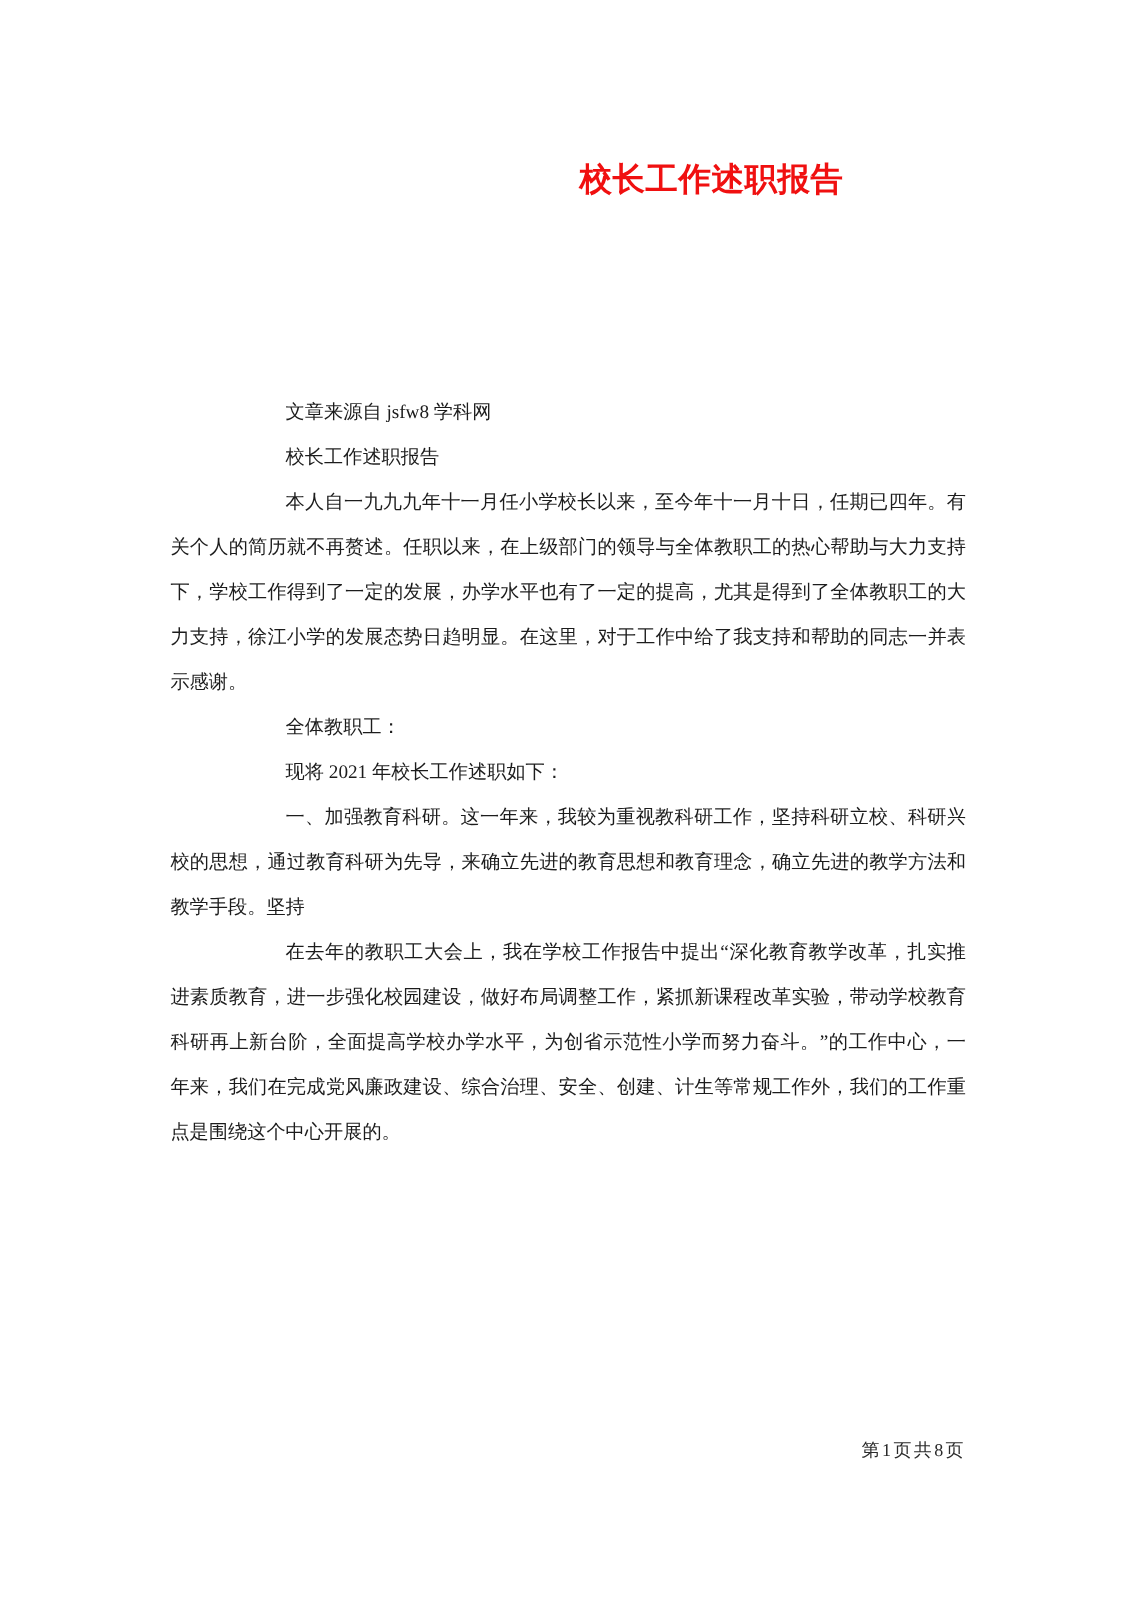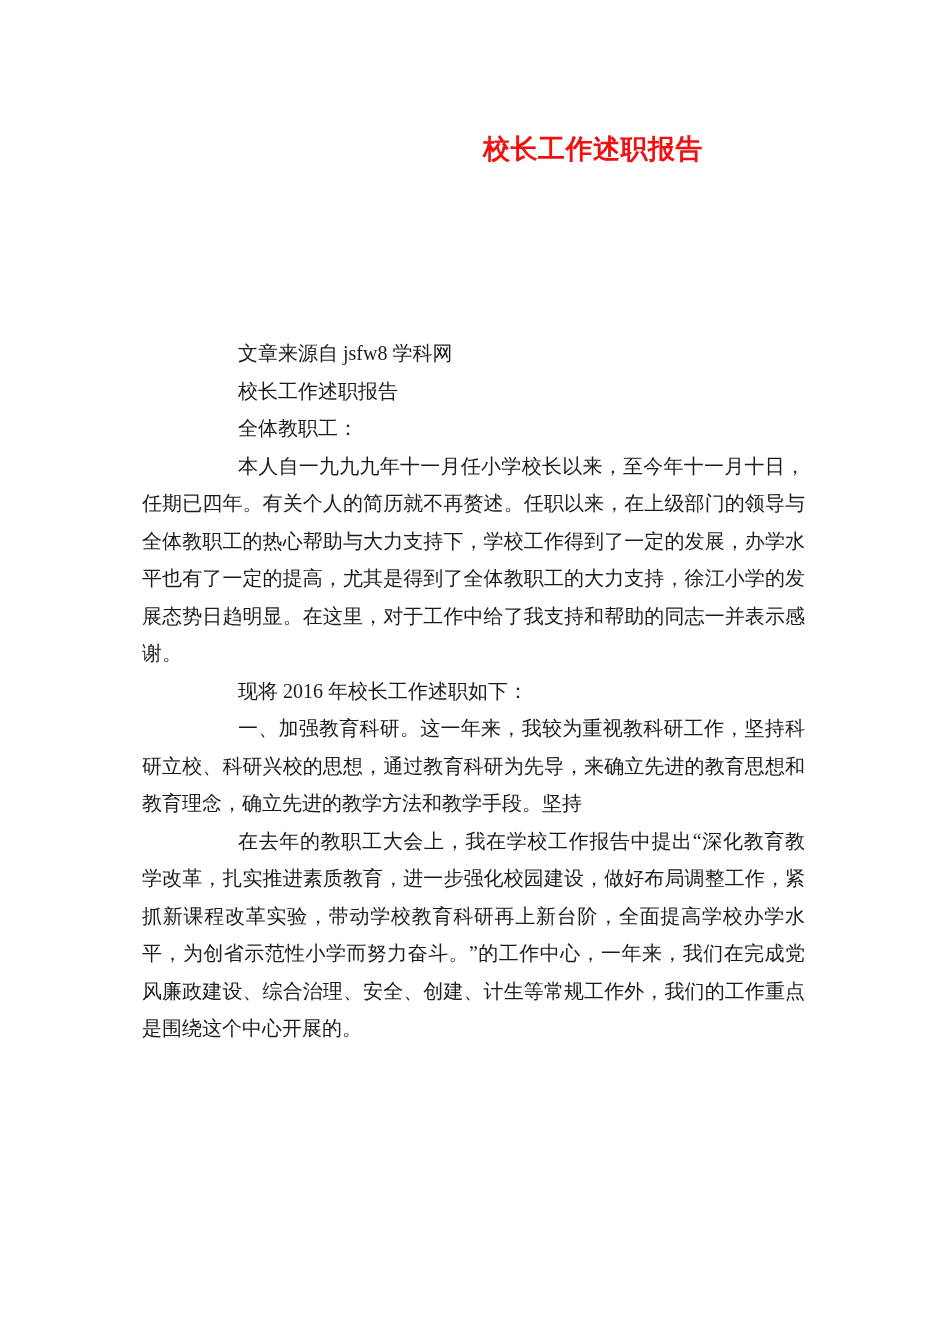--- a/index.html
+++ b/index.html
@@ -18,24 +18,24 @@
     left: 483px;
     margin: 0;
     font-size: 27px;
     font-weight: 700;
     white-space: nowrap;
     color: #f01010; 
     letter-spacing: 0.5px;
   }
   .content {
     position: absolute;
-    top: 335px;
+    top: 325px;
     left: 142px;
     width: 663px;
-    font-size: 20px;
+    font-size: 16px;
     line-height: 37.5px;
     color: #1c1c1c;
     text-align: justify;
   }
   .content p {
     margin: 0;
     padding: 0;
     text-indent: 96px;
   }
   .page-footer {
@@ -52,21 +52,24 @@
 </head>
 <body>
 
 <div class="page">
 
   <h1 class="doc-title" style="color: rgb(240, 16, 16);">校长工作述职报告</h1>
 
   <div class="content">
     <p>文章来源自 jsfw8 学科网</p>
     <p>校长工作述职报告</p>
+    <p>本人自一九九九年十一月任小学校长以来，至今年十一月十日，任期已四年。有关个人的简历就不再赘述。任职以来，在上级部门的领导与全体教职工的热心帮助与大力支持下，学校工作得到了一定的发展，办学水平也有了一定的提高，尤其是得到了全体教职工的大力支持，徐江小学的发展态势日趋明显。在这里，对于工作中给了我支持和帮助的同志一并表示感谢。</p>
     <p>全体教职工：</p>
-    <p>本人自一九九九年十一月任小学校长以来，至今年十一月十日，任期已四年。有关个人的简历就不再赘述。任职以来，在上级部门的领导与全体教职工的热心帮助与大力支持下，学校工作得到了一定的发展，办学水平也有了一定的提高，尤其是得到了全体教职工的大力支持，徐江小学的发展态势日趋明显。在这里，对于工作中给了我支持和帮助的同志一并表示感谢。</p>
-    <p>现将 2016 年校长工作述职如下：</p>
+    <p>现将 2021 年校长工作述职如下：</p>
     <p>一、加强教育科研。这一年来，我较为重视教科研工作，坚持科研立校、科研兴校的思想，通过教育科研为先导，来确立先进的教育思想和教育理念，确立先进的教学方法和教学手段。坚持</p>
     <p>在去年的教职工大会上，我在学校工作报告中提出“深化教育教学改革，扎实推进素质教育，进一步强化校园建设，做好布局调整工作，紧抓新课程改革实验，带动学校教育科研再上新台阶，全面提高学校办学水平，为创省示范性小学而努力奋斗。”的工作中心，一年来，我们在完成党风廉政建设、综合治理、安全、创建、计生等常规工作外，我们的工作重点是围绕这个中心开展的。</p>
   </div>
 
+  <div class="page-footer">
+    <span>第1页共8页</span>
+  </div>
 
 </div>
 
 </body></html>

